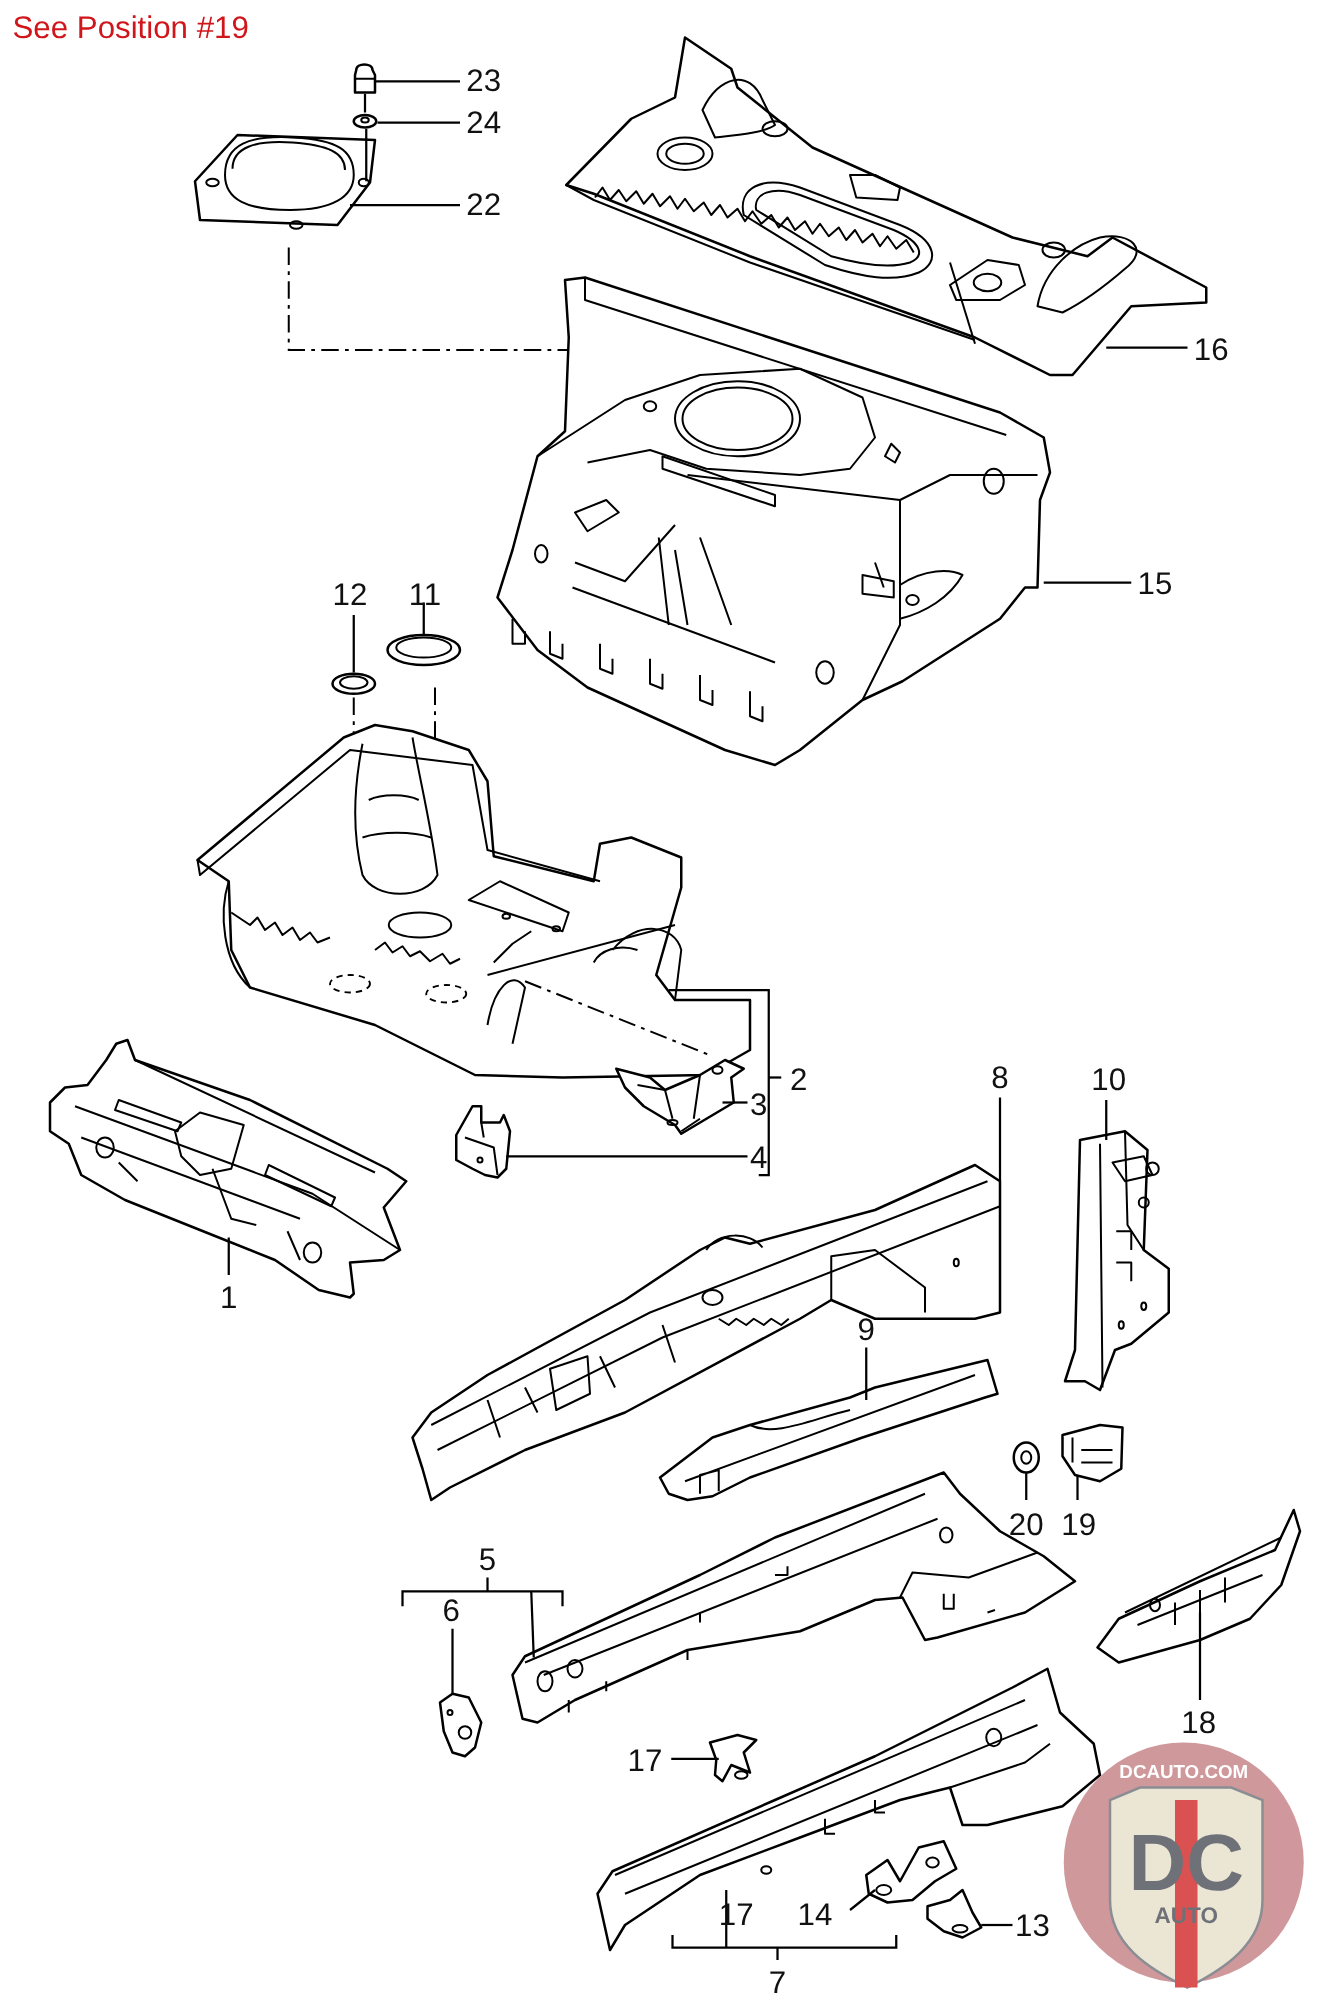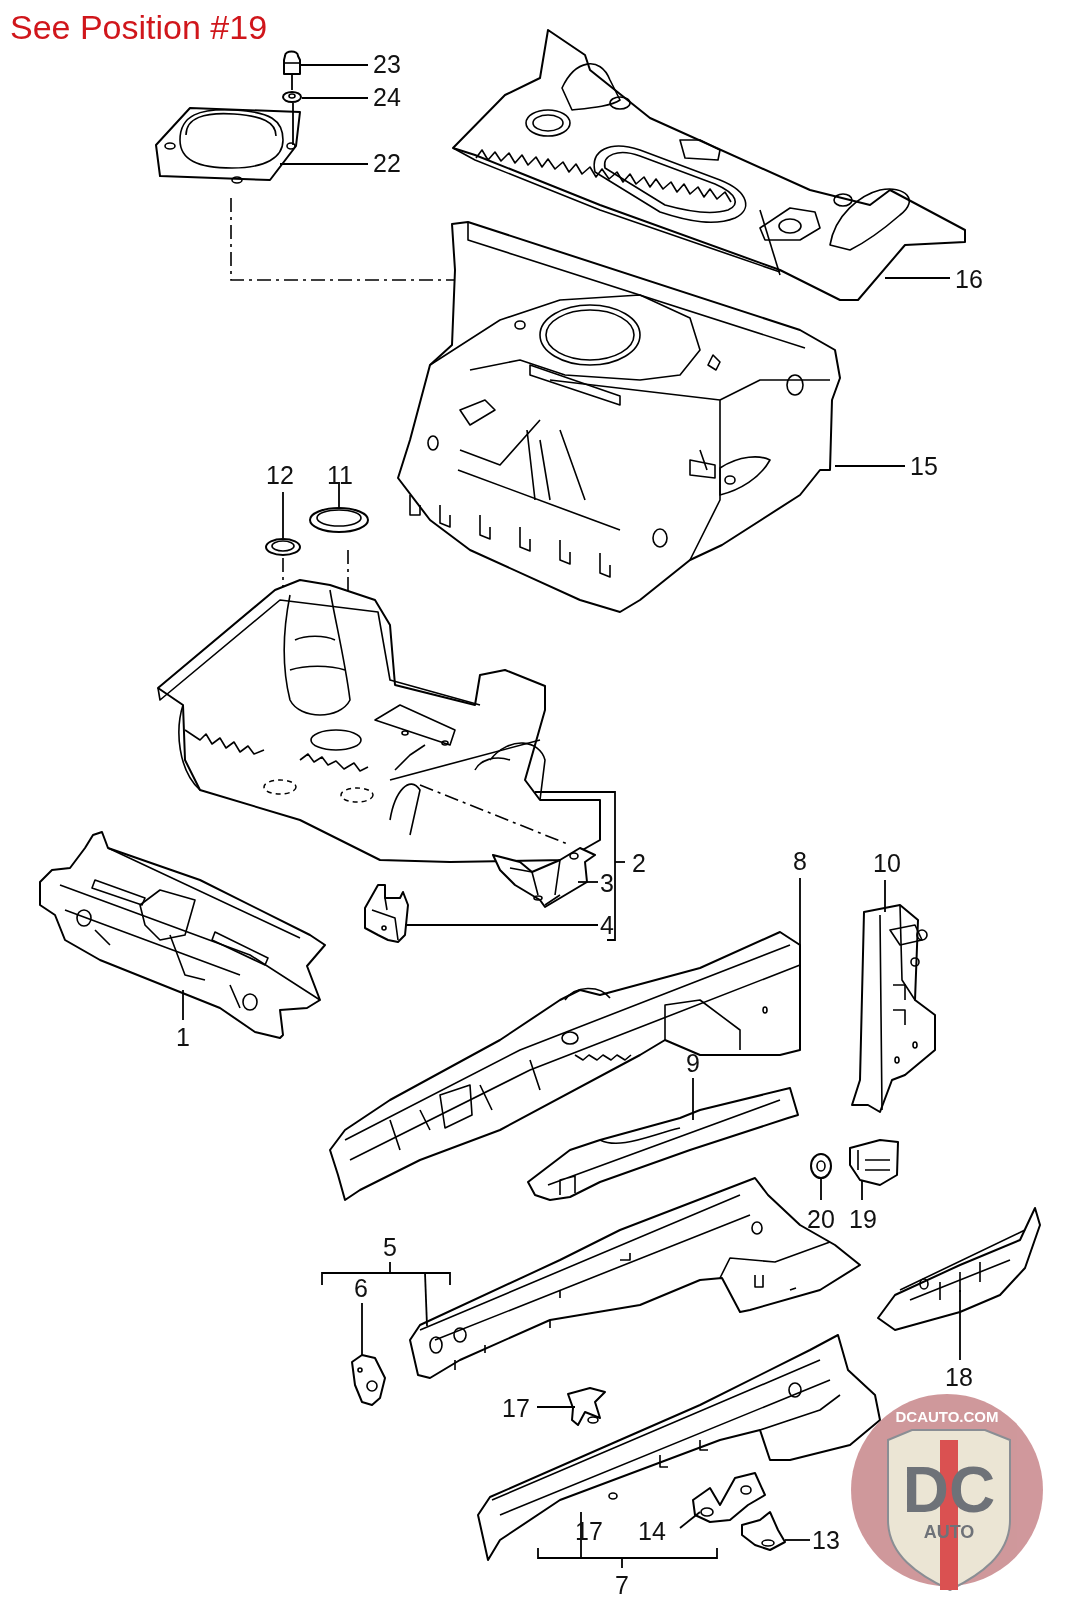--- a/index.html
+++ b/index.html
@@ -5,21 +5,21 @@
   html, body { margin: 0; padding: 0; background: #ffffff; }
   body { width: 1067px; height: 1600px; position: relative; overflow: hidden;
          font-family: "Liberation Sans", sans-serif; }
   #diagram { position: absolute; left: 0; top: 0; width: 1067px; height: 1600px; }
   .part { fill: #ffffff; stroke: #000000; stroke-width: 2; stroke-linejoin: round; }
   .detail { fill: none; stroke: #000000; stroke-width: 1.6; stroke-linejoin: round; }
   .leader { stroke: #000000; stroke-width: 1.8; fill: none; }
   .dashdot { stroke: #000000; stroke-width: 1.6; fill: none; stroke-dasharray: 14 5 3 5; }
   .dashed { stroke: #000000; stroke-width: 1.5; fill: none; stroke-dasharray: 5 4; }
   .callout { font-family: "Liberation Sans", sans-serif; font-size: 25px; fill: #111111; }
-  .header-note { position: absolute; left: 10px; top: 8px; font-size: 34px;
+  .header-note { position: absolute; left: 10px; top: 8px; font-size: 25px;
                  color: #d0161b; font-family: "Liberation Sans", sans-serif; }
   .wm-text { font-family: "Liberation Sans", sans-serif; font-weight: bold; }
 </style>
 </head>
 <body>
 
 <div class="header-note">See Position #19</div>
 
 <svg id="diagram" viewBox="0 0 1067 1600">
 

